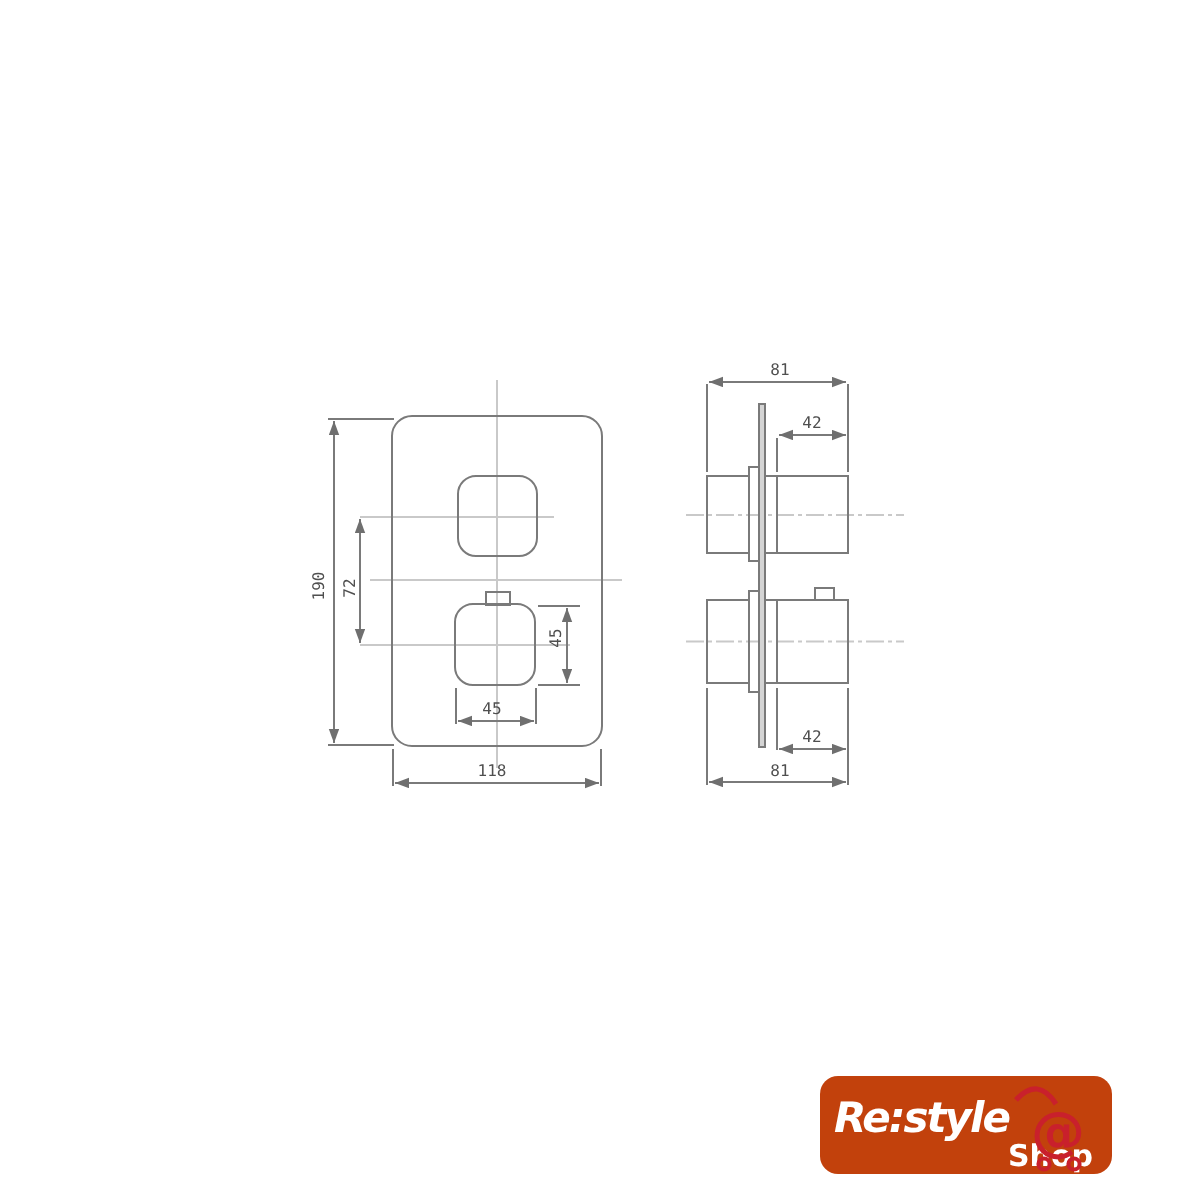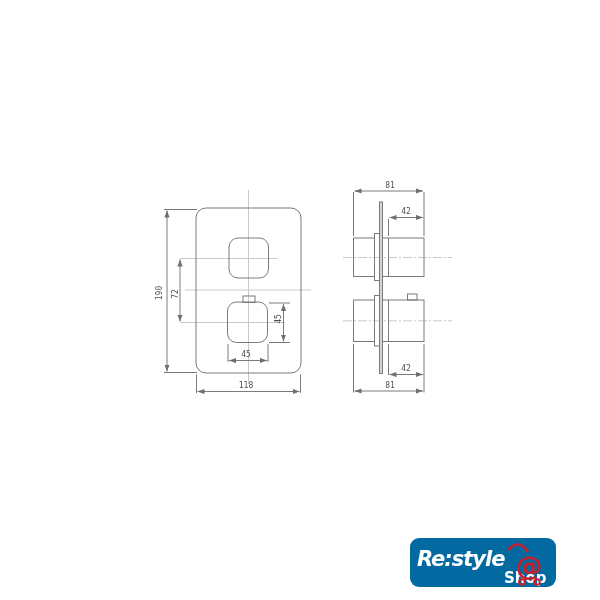--- a/index.html
+++ b/index.html
@@ -13,21 +13,21 @@
   #stage{position:absolute;left:0;top:0;width:600px;height:600px;}
   svg text{
     font-family:"DejaVu Sans Mono", monospace;
     font-size:8px;
     fill:#4f4f4f;
   }
   .logo{
     position:absolute;
     left:410px;top:538px;
     width:146px;height:49px;
-    background:#0369a1;
+    background:#c2410c;
     border-radius:9px;
   }
   .logo .brand{
     position:absolute;left:7px;top:9px;
     color:#ffffff;
     font-family:"DejaVu Sans", sans-serif;
     font-style:italic;
     font-weight:bold;
     font-size:21px;
     letter-spacing:-1px;

